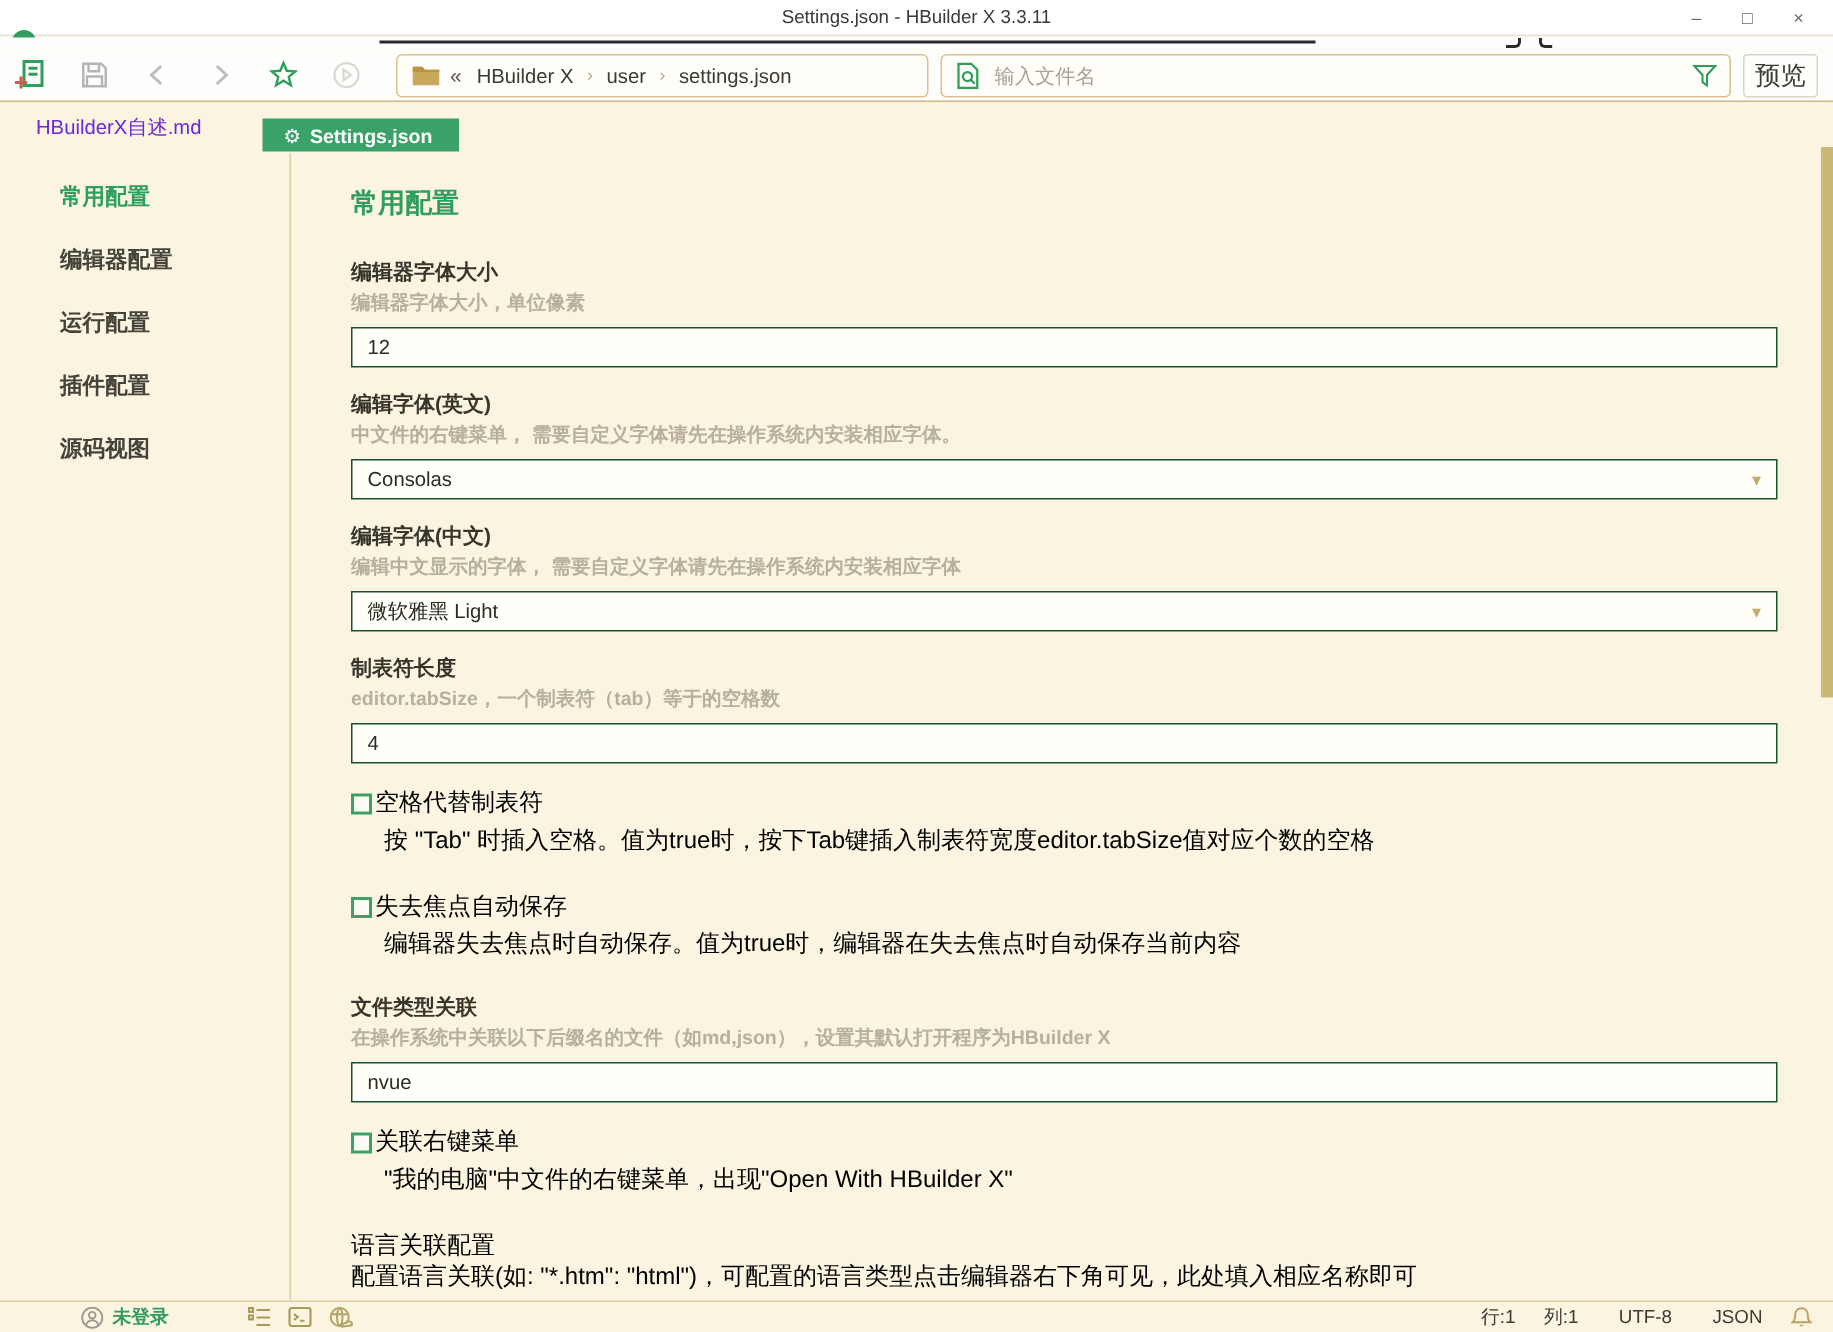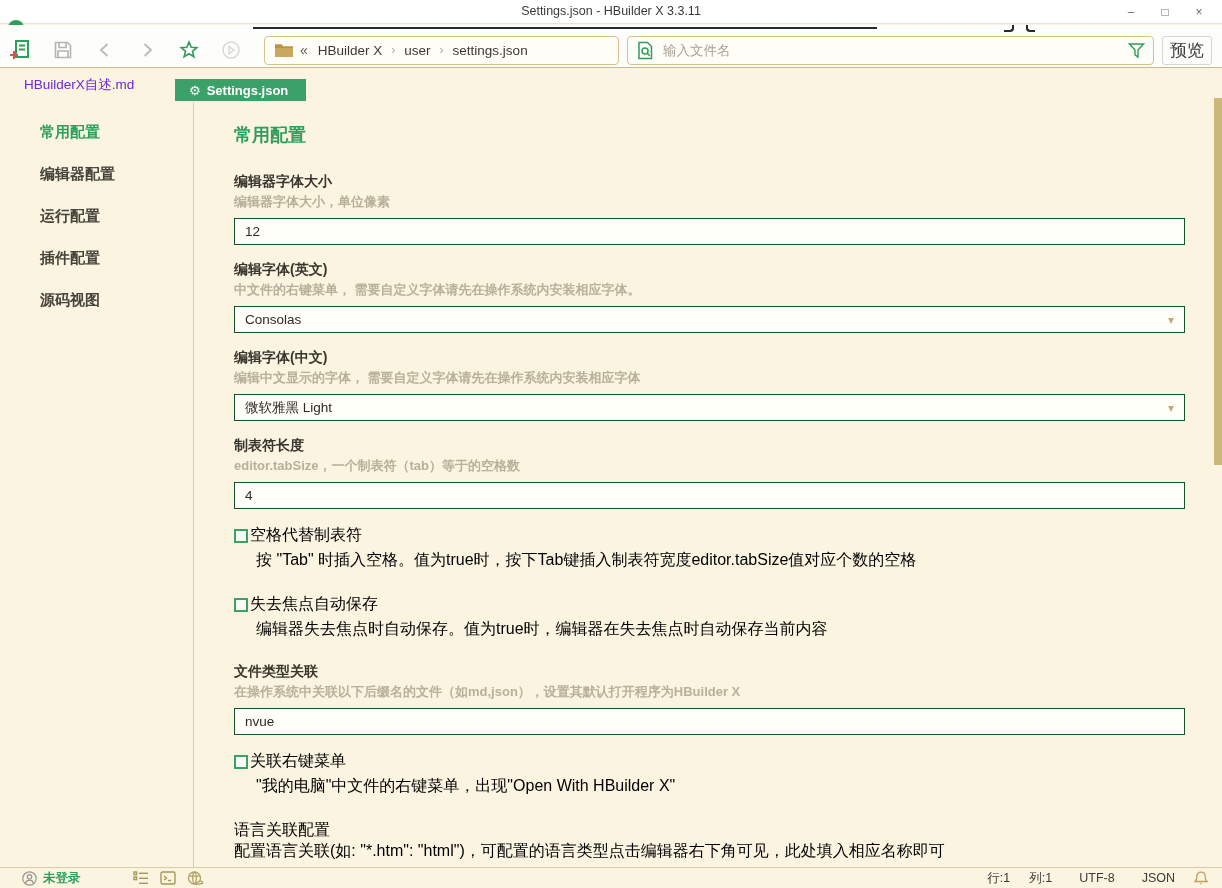--- a/index.html
+++ b/index.html
@@ -60,21 +60,21 @@
   .check-row .label{ margin-bottom:0; }
   .check-group .desc{ margin:0 0 0 22px; }
 
   .link-group{ margin-bottom:9px; }
   .link-group .desc{ margin-bottom:4px; }
 
   
   .scroll-thumb{ position:absolute; right:0; top:98px; width:8px; height:367px; background:#c9b877; }
 
   
-  .statusbar{ position:absolute; left:0; bottom:0; width:100%; height:21px; background:#faf4e0; border-top:1px solid #d9cda6; display:flex; align-items:center; font-size:12.5px; color:#3b3a33; }
+  .statusbar{ position:absolute; left:0; bottom:0; width:100%; height:21px; background:#faf4e0; border-top:1px solid #d9cda6; display:flex; align-items:center; font-size:12.5px; color:#3b3a33;padding-left:32px; }
   .sb-left{ display:flex; align-items:center; margin-left:22px; gap:6px; }
   .login-label{ color:#2f9e5c; font-weight:700; cursor:pointer; }
   .sb-icons{ display:flex; align-items:center; gap:11px; margin-left:52px; }
   .sb-icon{ display:flex; align-items:center; cursor:pointer; }
   .sb-right{ margin-left:auto; display:flex; align-items:center; gap:19px; margin-right:14px; }
   .sb-item{ cursor:pointer; }
   svg{ display:block; }
 </style>
 <title>Settings.json - HBuilder X 3.3.11</title></head>
 <body>

